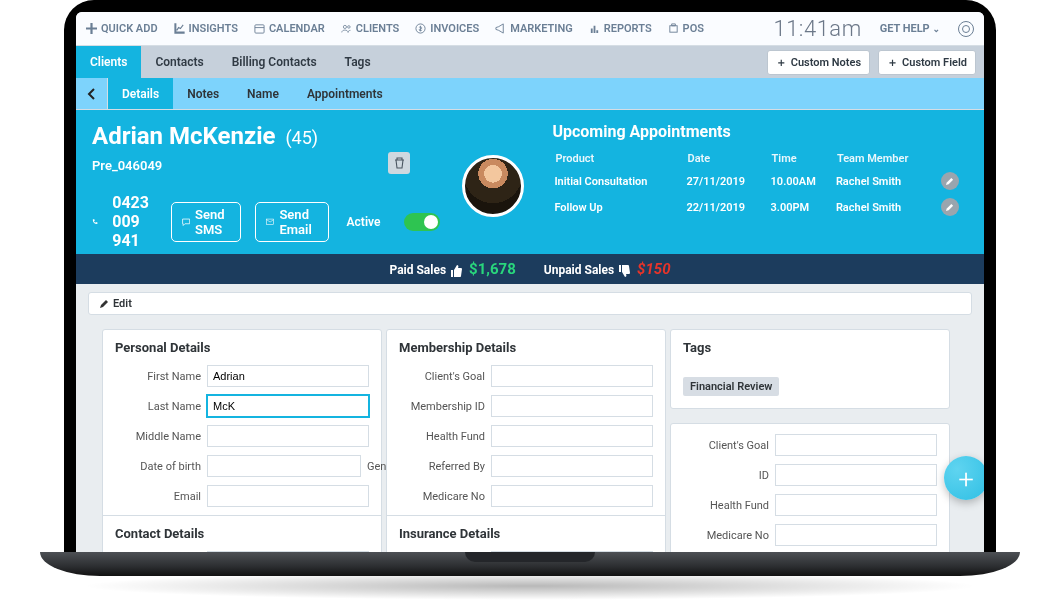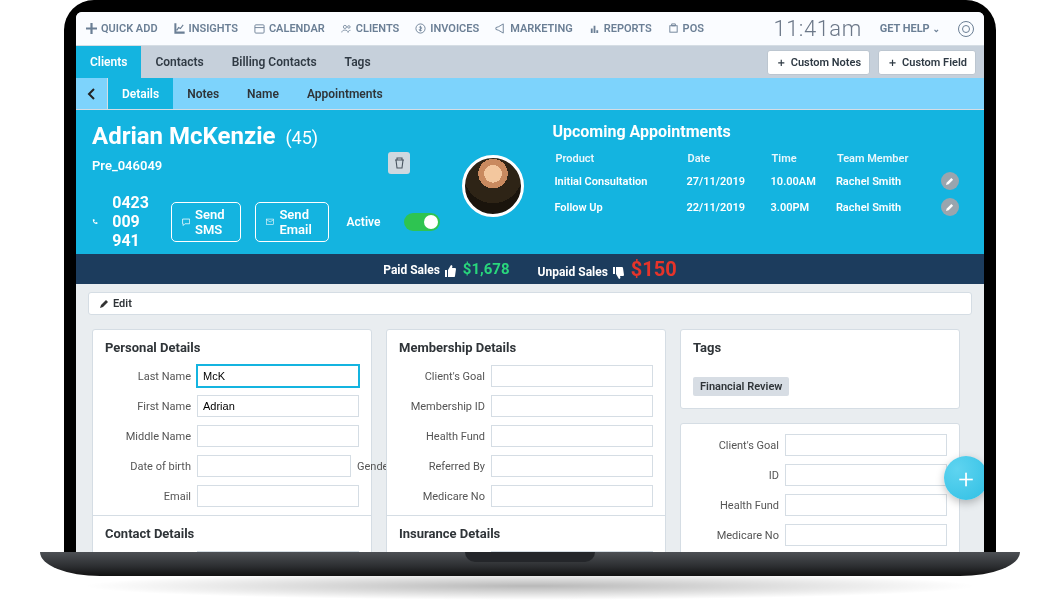--- a/index.html
+++ b/index.html
@@ -213,28 +213,28 @@
     color:#fff;
     height:30px;
     display:flex;
     align-items:center;
     justify-content:center;
     gap:28px;
     font-size:12px;
     font-weight:700;
   }
   .sales-strip .paid-amt{ color:#29d67c; font-size:15px;}
-  .sales-strip .unpaid-amt{ color:var(--red); font-size:20px;}
+  .sales-strip .unpaid-amt{ color:var(--red); font-size:15px;font-style:italic;}
   .thumb{width:14px;height:14px;display:inline-block;vertical-align:middle;}
 
   
   .body-area{
-    padding:10px 16px;
+    padding:10px 26px;
     display:flex;
-    gap:14px;
+    gap:4px;
     align-items:flex-start;
     height:calc(100% - 34px - 32px - 32px - 120px - 30px);
     overflow:hidden;
   }
   .edit-btn{
     align-self:flex-start;
     background:#fff;
     border:1px solid var(--border-grey);
     border-radius:3px;
     padding:4px 10px;
@@ -513,26 +513,26 @@
           <span>Edit</span>
         </div>
       </div>
 
       <div class="body-area">
 
         <div class="left-wrap">
           <div class="col">
             <h3>Personal Details</h3>
             <div class="form-row">
+              <label>First Name</label>
+              <input value="Adrian" style="">
+            </div>
+            <div class="form-row">
               <label>Last Name</label>
               <input class="focused" value="McK " style="">
-            </div>
-            <div class="form-row">
-              <label>First Name</label>
-              <input value="Adrian" style="">
             </div>
             <div class="form-row">
               <label>Middle Name</label>
               <input style="">
             </div>
             <div class="form-row">
               <label>Date of birth</label>
               <input class="half" style="">
               <label style="flex:0 0 auto;">Gender</label>
               <input class="half" style="">

